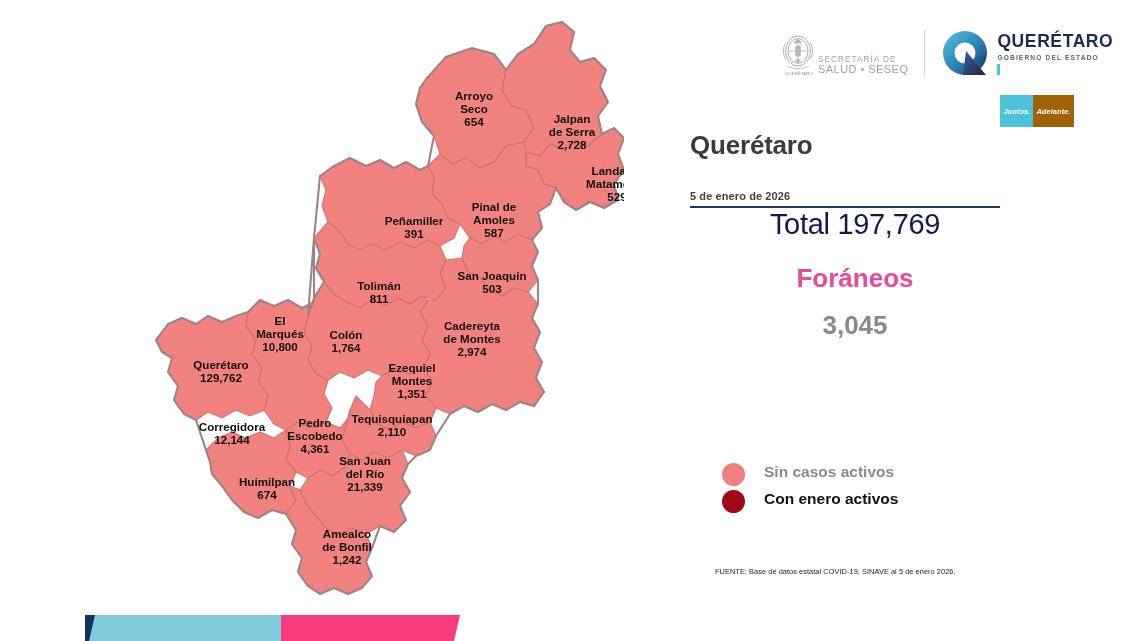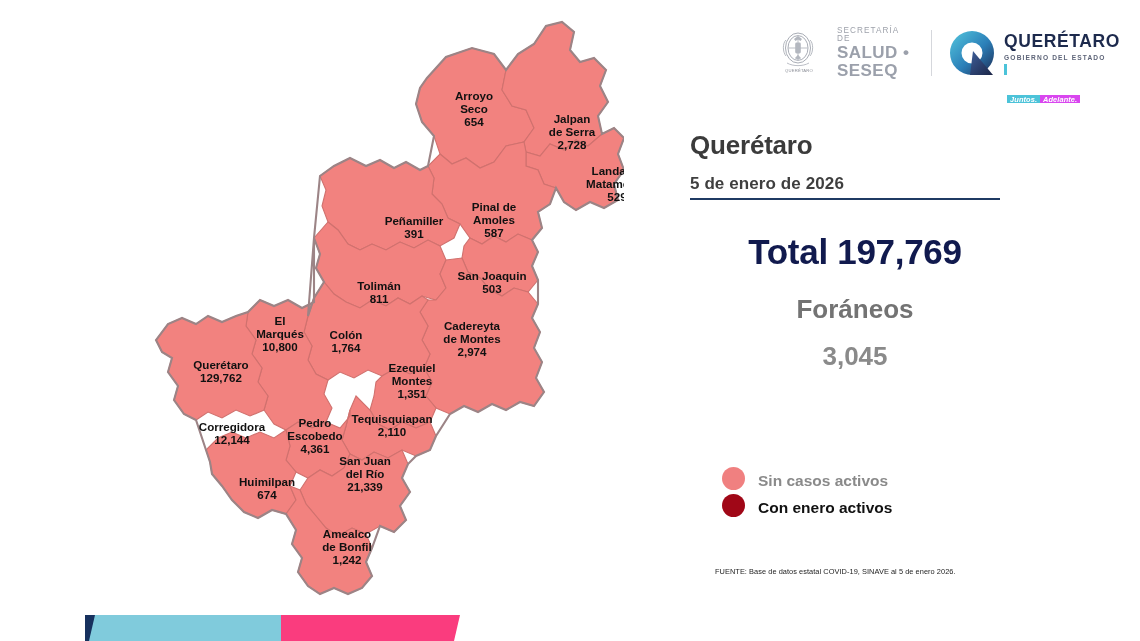--- a/index.html
+++ b/index.html
@@ -9,57 +9,57 @@
     font-family:"Liberation Sans", sans-serif;
     position:relative;
     overflow:hidden;
   }
 
   
   #header-logos{
     position:absolute; top:20px; left:780px; width:340px; height:66px;
     display:flex; align-items:center;
   }
-  .logo-seseq{ display:flex; align-items:flex-start; gap:21px; }
+  .logo-seseq{ display:flex; align-items:flex-end; gap:2px; }
   .seal{ width:36px; height:46px; position:relative; flex:none; }
   .seal-txt{
     position:absolute; bottom:-1px; left:-3px; width:44px; text-align:center;
     font-size:4.2px; letter-spacing:.2px; color:#8d9099; line-height:1.35;
   }
   .seseq-words{ line-height:1.05; }
   .seseq-l1{ font-size:8.2px; letter-spacing:1.05px; color:#9ea2ab; }
-  .seseq-l2{ font-size:17px; font-weight:bold; letter-spacing:.45px; color:#9ba0ab; }
+  .seseq-l2{ font-size:11px; font-weight:normal; letter-spacing:.45px; color:#9ba0ab; }
   .logo-div{ width:1px; height:46px; background:#d5d7dc; margin:0 16px; flex:none; }
   .logo-qro{ display:flex; align-items:center; gap:8px; }
   .qmark{ width:48px; height:48px; flex:none; }
   .qro-l1{ font-size:17.5px; font-weight:bold; letter-spacing:.6px; color:#1d2a4d; }
   .qro-l2{ font-size:6.6px; font-weight:bold; letter-spacing:1.15px; color:#5d6478; margin-top:2px; }
   .tagline{ display:flex; align-items:stretch; margin-top:3px; height:11px; }
   .tag-bar{ width:3px; background:#4cc3d9; }
   .tag-a,.tag-b{
     font-size:7.4px; font-weight:bold; font-style:italic; color:#ffffff;
-    padding:4px 3px; display:flex; align-items:center; letter-spacing:.1px;margin-top:31px;
+    padding:16px 3px; display:flex; align-items:center; letter-spacing:.1px;margin-top:31px;
   }
   .tag-a{ background:#4cc3d9; }
-  .tag-b{ background:#d946ef; }
+  .tag-b{ background:#a16207; }
 
   
   #right-panel{ position:absolute; left:690px; top:130px; width:330px; }
   .r-title{ font-size:26px; font-weight:bold; color:#3b3b3b; line-height:1.22; letter-spacing:-.2px; }
-  .r-date{ font-size:17px; font-weight:bold; color:#3f3f3f; margin-top:12px; letter-spacing:.1px; }
+  .r-date{ font-size:11px; font-weight:bold; color:#3f3f3f; margin-top:28px; letter-spacing:.1px; }
   .r-rule{ height:2px; background:#1f3a63; margin-top:4px; width:310px; }
   .r-total{
-    font-size:35px; font-weight:bold; color:#111a4e;
-    text-align:center; margin-top:32px; letter-spacing:-.3px;
-  }
-  .r-for-lbl{ font-size:26px; font-weight:bold; color:#737373; text-align:center; margin-top:22px; }
+    font-size:29px; font-weight:normal; color:#111a4e;
+    text-align:center; letter-spacing:-.3px;
+  }
+  .r-for-lbl{ font-size:26px; font-weight:bold; color:#ec4899; text-align:center; margin-top:22px; }
   .r-for-val{ font-size:26px; font-weight:bold; color:#8a8a8a; text-align:center; margin-top:16px; }
 
   #legend{ position:absolute; left:722px; top:463px; }
-  .lg-row{ display:flex; align-items:flex-end; gap:13px; height:27px; }
+  .lg-row{ display:flex; align-items:flex-start; gap:19px; height:27px; }
   .dot{ width:23px; height:23px; border-radius:50%; flex:none; }
   .lg-txt{ font-size:15.5px; font-weight:bold; }
 
   #source{
     position:absolute; left:707px; top:567px;
     font-size:7.4px; color:#232323; letter-spacing:.05px;margin-left:8px;
   }
 
   
   #bottom-bar{ position:absolute; left:85px; bottom:0; width:375px; height:30px; }

